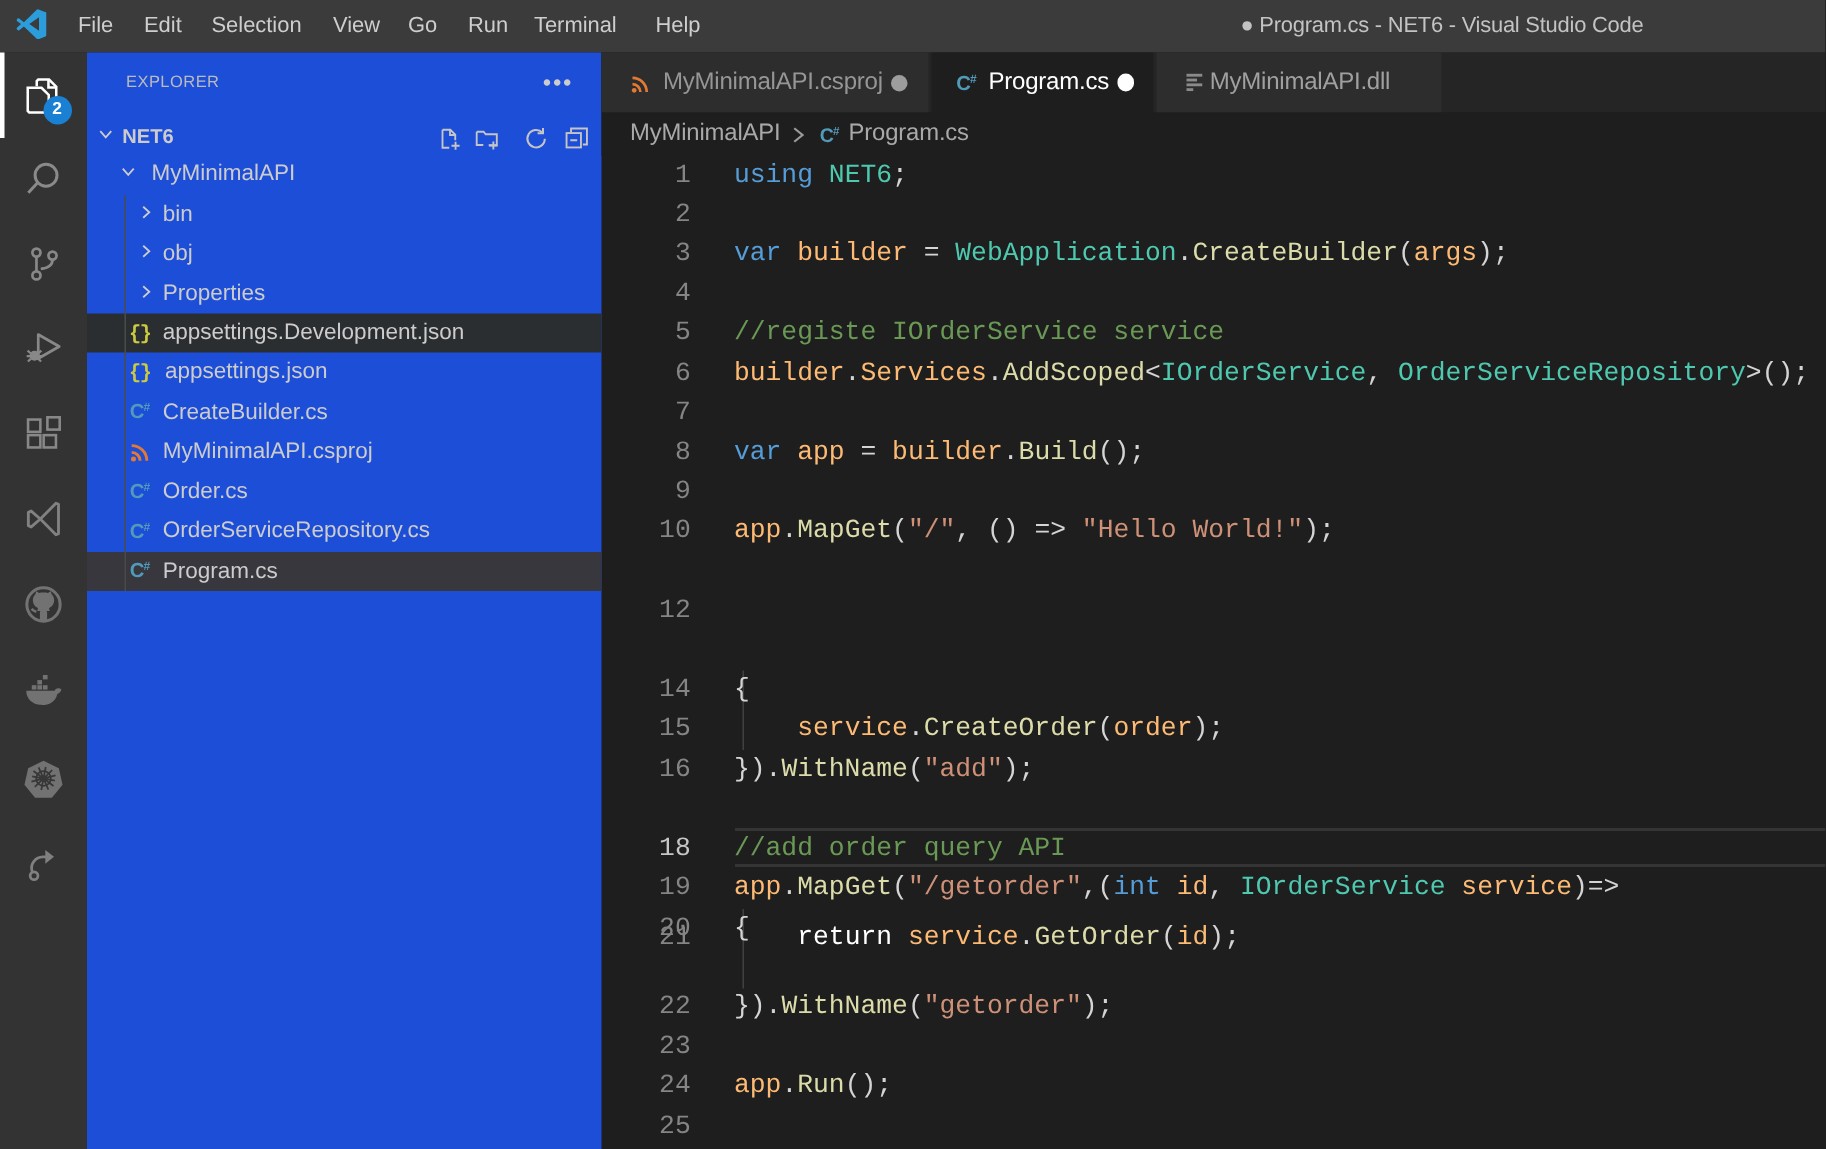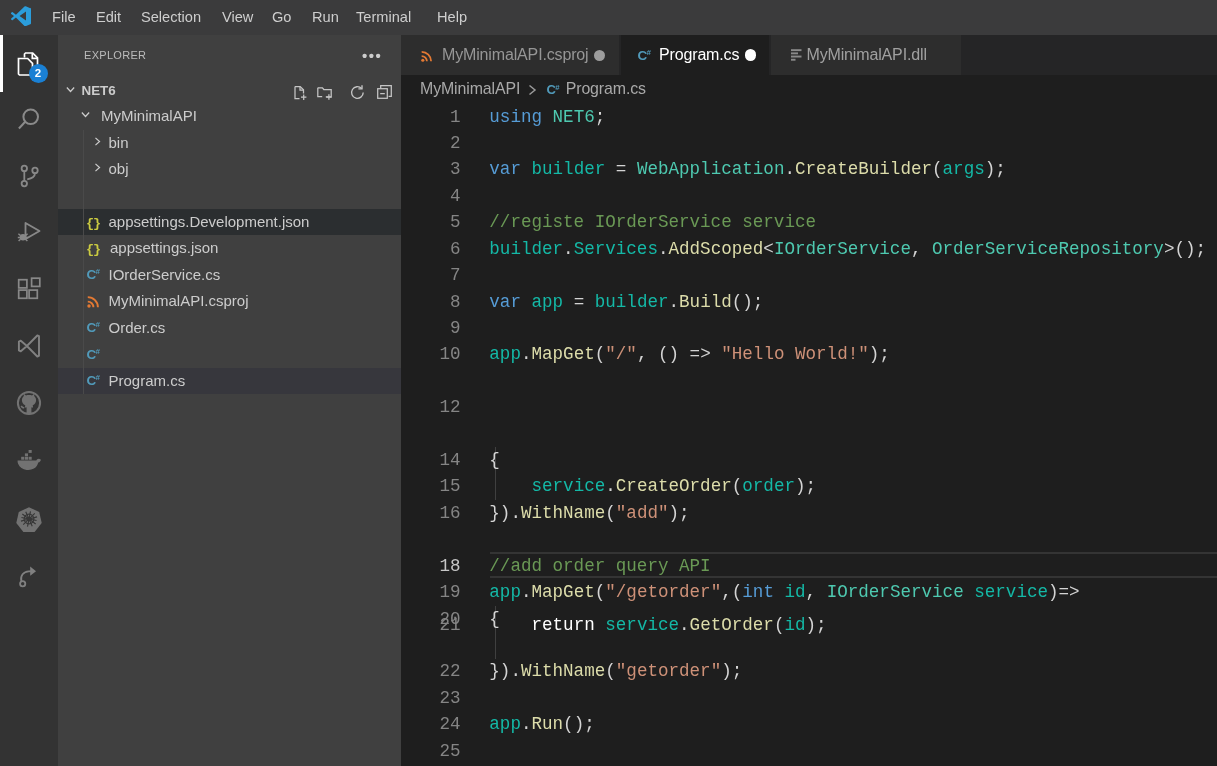--- a/index.html
+++ b/index.html
@@ -9,21 +9,21 @@
 .menu{position:absolute;top:0;height:35px;line-height:35px;color:#cecece;font-size:14.6px}
 #wintitle{position:absolute;top:0;height:35px;line-height:35px;color:#c3c3c3;font-size:14.6px;left:827px;letter-spacing:-0.15px}
 
 #actbar{position:absolute;left:0;top:35px;width:58px;height:731px;background:#333333}
 .aicon{position:absolute;left:14px;width:30px;height:30px}
 .aicon svg{width:30px;height:30px;display:block}
 #actsel{position:absolute;left:0;top:0;width:2.5px;height:57px;background:#ffffff}
 #badge{position:absolute;left:28.5px;top:29px;width:19px;height:19px;border-radius:50%;background:#1a80d4;
   color:#fff;font-size:11.5px;text-align:center;line-height:19px;font-weight:bold}
 
-#sidebar{position:absolute;left:58px;top:35px;width:343px;height:731px;background:#404040}
+#sidebar{position:absolute;left:58px;top:35px;width:343px;height:731px;background:#1d4ed8}
 #exptitle{position:absolute;left:26px;top:14px;font-size:11px;color:#bbbbbb;letter-spacing:.3px}
 #expdots{position:absolute;left:304px;top:12px;color:#cccccc;font-size:15px;letter-spacing:1.5px;font-weight:bold}
 #nethdr{position:absolute;left:0;top:43px;width:343px;height:25px}
 #netlbl{position:absolute;left:23.5px;top:4.5px;font-size:13.4px;font-weight:bold;color:#cccccc}
 .hico{position:absolute;top:5.5px;width:17px;height:17px}
 .trow{position:absolute;left:58px;width:343px;height:26.42px}
 .trow.hover{background:#2b2e30}
 .trow.sel{background:#37373d}
 .tlabel{position:absolute;top:0;height:26.42px;line-height:26.42px;font-size:15px;color:#cccccc;white-space:pre}
 .chev{width:13px;height:13px;display:block}
@@ -45,39 +45,40 @@
 #breadcrumb{position:absolute;left:401px;top:75px;width:816px;height:28.6px;background:#1e1e1e;color:#a9a9a9;font-size:15.9px;letter-spacing:-0.1px}
 #breadcrumb span{position:absolute;top:0;line-height:28.6px;height:28.6px}
 .line{position:absolute;left:401px;width:816px;height:26.42px;line-height:26.42px;
   font-family:"Liberation Mono",monospace;font-size:17.57px}
 .line{left:0;width:1217px}
 .num{position:absolute;right:756.5px;color:#858585}
 .num.cur{color:#c6c6c6}
 .code{position:absolute;left:489.3px;white-space:pre;color:#d4d4d4}
 i{font-style:normal}
 i.k{color:#569cd6} i.mk{color:#ffffff} i.t{color:#4ec9b0} i.y{color:#dcdcaa}
-i.v{color:#14b8a6} i.o{color:#ce9178} i.c{color:#6a9955} i.p{color:#d4d4d4}
+i.v{color:#fdba74} i.o{color:#ce9178} i.c{color:#6a9955} i.p{color:#d4d4d4}
 #curline{position:absolute;left:490px;top:552.3px;width:727px;height:26.2px;
   border-top:2px solid #343434;border-bottom:2px solid #343434}
 .eguide{position:absolute;left:494.6px;width:1px;background:#404040}
 </style></head>
 <body>
 <div id="root">
   <div id="titlebar">
     <svg style="position:absolute;left:11px;top:6px;width:20px;height:20px" viewBox="0 0 100 100">
       <path fill="#2b9ddb" d="M96.5 10.7 73.8 1.3a6 6 0 0 0-6.4 1.2L24.7 44 8.9 31.5a4 4 0 0 0-5.1.2L1.3 34a4 4 0 0 0 0 5.9L15 50 1.3 62.1a4 4 0 0 0 0 5.9l2.5 2.3a4 4 0 0 0 5.1.2L24.7 58l42.7 41.5a6 6 0 0 0 6.4 1.2l22.7-9.4A6 6 0 0 0 100 85.8V14.2a6 6 0 0 0-3.5-5.5zM75 72.2 42.7 50 75 27.8z"></path>
     </svg>
     <span class="menu" style="left:52px">File</span>
     <span class="menu" style="left:96px">Edit</span>
     <span class="menu" style="left:141px">Selection</span>
     <span class="menu" style="left:222px">View</span>
     <span class="menu" style="left:272px">Go</span>
     <span class="menu" style="left:312px">Run</span>
     <span class="menu" style="left:356px">Terminal</span>
     <span class="menu" style="left:437px">Help</span>
+    <span id="wintitle">● Program.cs - NET6 - Visual Studio Code</span>
   </div>
   <div id="actbar">
     <div id="actsel"></div>
     <div class="aicon" style="top:14px;opacity:1">
         <svg viewBox="0 0 30 30">
           <g fill="none" stroke="#ffffff" stroke-width="1.7">
 <path d="M10.5 8.5 V5 l1-1 h7.2 l4.8 4.8 V21 l-1 1 h-3"></path>
 <path d="M18.3 4.2 V9.3 h5"></path>
 <path d="M4.5 9.5 h9.2 l4.8 4.8 V25 l-1 1 H5.5 l-1-1 V10.5 z" fill="#333333"></path>
 </g>
@@ -229,34 +230,42 @@
       <span class="tlabel" style="left:50.5px">bin</span>
     </div>
 <div class="trow" style="top:156.16px">
       <span style="position:absolute;left:33px;top:5px;width:13px;height:13px">
         <svg class="chev" viewBox="0 0 16 16">
           <path d="M5.5 3.5 10.5 8l-5 4.5" fill="none" stroke="#cccccc" stroke-width="1.5"></path>
         </svg>
       </span>
       <span class="tlabel" style="left:50.5px">obj</span>
     </div>
+<div class="trow" style="top:182.58px">
+      <span style="position:absolute;left:33px;top:5px;width:13px;height:13px">
+        <svg class="chev" viewBox="0 0 16 16">
+          <path d="M5.5 3.5 10.5 8l-5 4.5" fill="none" stroke="#cccccc" stroke-width="1.5"></path>
+        </svg>
+      </span>
+      <span class="tlabel" style="left:50.5px">Properties</span>
+    </div>
 <div class="trow hover" style="top:209.00px">
       <span class="ficow"><span class="fico json">{}</span></span>
       <span class="tlabel" style="left:50.5px">appsettings.Development.json</span>
     </div>
 <div class="trow" style="top:235.42px">
       <span class="ficow"><span class="fico json">{}</span></span>
       <span class="tlabel" style="left:52px">appsettings.json</span>
     </div>
 <div class="trow" style="top:261.84px">
       <span class="ficow"><svg class="fico cssvg" viewBox="0 0 16 16">
           <text x="0.5" y="12.8" font-family="Liberation Sans,sans-serif" font-weight="bold" font-size="13.5" fill="#519aba">C</text>
           <text x="9.6" y="8" font-family="Liberation Sans,sans-serif" font-weight="bold" font-size="8" fill="#519aba">#</text>
         </svg></span>
-      <span class="tlabel" style="left:50.5px">IOrderService.cs</span>
+      <span class="tlabel" style="left:50.5px">CreateBuilder.cs</span>
     </div>
 <div class="trow" style="top:288.26px">
       <span class="ficow"><svg class="fico rsssvg" viewBox="0 0 16 16">
           <circle cx="3.2" cy="12.8" r="1.8" fill="#e37933"></circle>
           <path d="M1.9 8.1a6 6 0 0 1 6 6" fill="none" stroke="#e37933" stroke-width="2.05"></path>
           <path d="M1.9 3.3A10.8 10.8 0 0 1 12.7 14.1" fill="none" stroke="#e37933" stroke-width="2.05"></path>
         </svg></span>
       <span class="tlabel" style="left:50.5px">MyMinimalAPI.csproj</span>
     </div>
 <div class="trow" style="top:314.68px">
@@ -264,20 +273,21 @@
           <text x="0.5" y="12.8" font-family="Liberation Sans,sans-serif" font-weight="bold" font-size="13.5" fill="#519aba">C</text>
           <text x="9.6" y="8" font-family="Liberation Sans,sans-serif" font-weight="bold" font-size="8" fill="#519aba">#</text>
         </svg></span>
       <span class="tlabel" style="left:50.5px">Order.cs</span>
     </div>
 <div class="trow" style="top:341.10px">
       <span class="ficow"><svg class="fico cssvg" viewBox="0 0 16 16">
           <text x="0.5" y="12.8" font-family="Liberation Sans,sans-serif" font-weight="bold" font-size="13.5" fill="#519aba">C</text>
           <text x="9.6" y="8" font-family="Liberation Sans,sans-serif" font-weight="bold" font-size="8" fill="#519aba">#</text>
         </svg></span>
+      <span class="tlabel" style="left:50.5px">OrderServiceRepository.cs</span>
     </div>
 <div class="trow sel" style="top:367.52px">
       <span class="ficow"><svg class="fico cssvg" viewBox="0 0 16 16">
           <text x="0.5" y="12.8" font-family="Liberation Sans,sans-serif" font-weight="bold" font-size="13.5" fill="#519aba">C</text>
           <text x="9.6" y="8" font-family="Liberation Sans,sans-serif" font-weight="bold" font-size="8" fill="#519aba">#</text>
         </svg></span>
       <span class="tlabel" style="left:50.5px">Program.cs</span>
     </div>
   <div id="indent-guide"></div>
   <div id="tabstrip">

